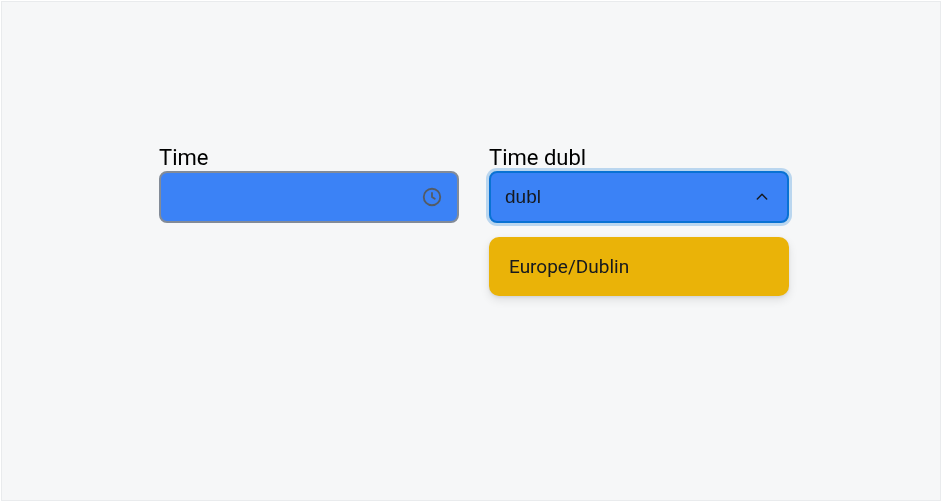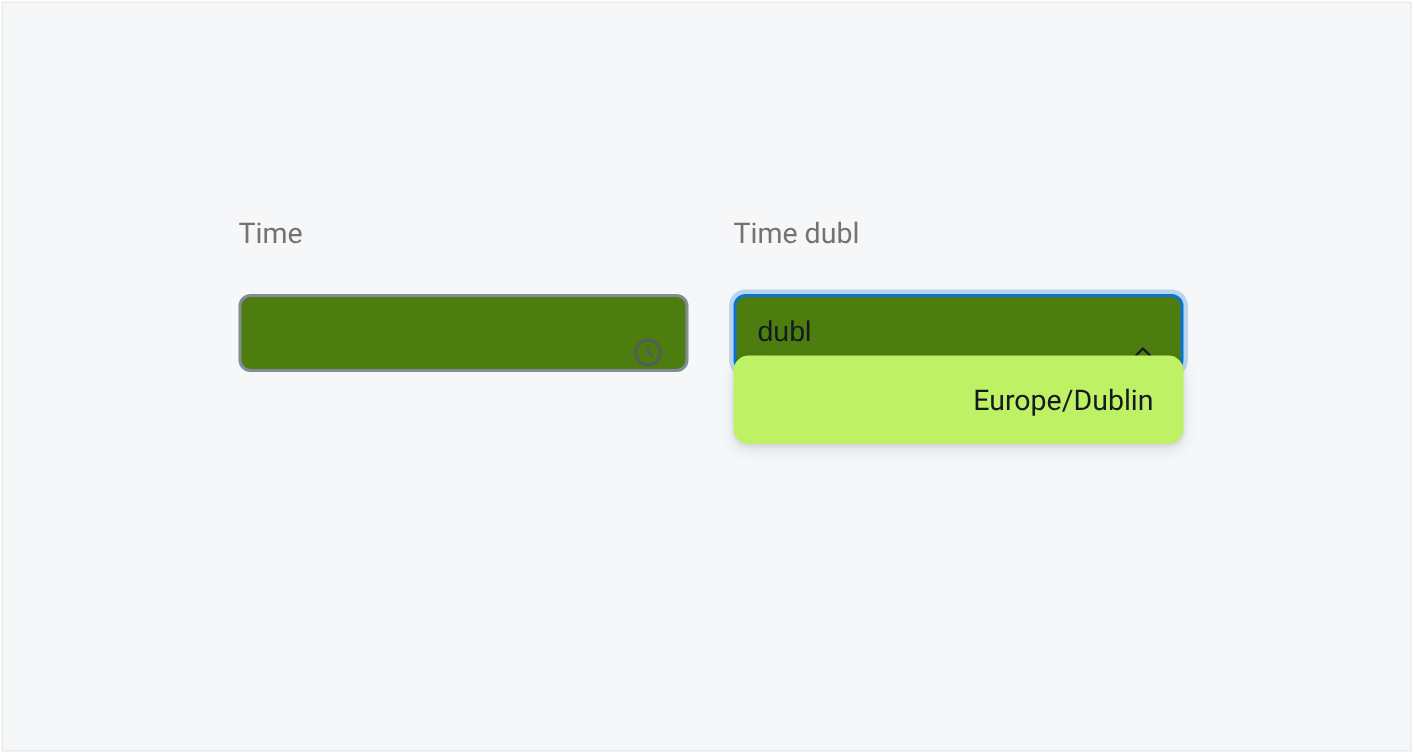--- a/index.html
+++ b/index.html
@@ -22,34 +22,34 @@
     left: 157px;
     top: 143px;
     display: flex;
     gap: 30px;
   }
   .field {
     width: 300px;
     position: relative;
   }
   .label {
-    font-size: 19px;
+    font-size: 22px;
     line-height: 1.2;
-    color: #737373;
-    margin-bottom: 28px;
+    color: #000000;
+    margin-bottom: 0;
     font-weight: 400;
   }
   .input-wrap {
     position: relative;
-    background: #4d7c0f;
+    background: #3b82f6;
     border: 2px solid #828b98;
     border-radius: 8px;
     height: 52px;
     display: flex;
-    align-items: flex-end;
+    align-items: center;
     padding: 0 14px;
   }
   .input-wrap.focused {
     border-color: #0972d3;
     box-shadow: 0 0 0 3px rgba(9,114,211,0.25);
   }
   .text-input {
     flex: 1;
     border: none;
     outline: none;
@@ -79,25 +79,24 @@
     justify-content: center;
     color: #16191f;
     cursor: pointer;
   }
   .chevron-btn svg { display: block; }
   .dropdown {
     position: absolute;
     left: 0;
     right: 0;
     top: 92px;
-    background: #bef264;
+    background: #eab308;
     border-radius: 10px;
     box-shadow: 0 4px 10px rgba(0,0,0,0.10), 0 1px 3px rgba(0,0,0,0.08);
     padding: 6px 0;
-    text-align: right;
   }
   .dropdown-item {
     padding: 12px 20px;
     font-size: 19px;
     color: #16191f;
     cursor: pointer;
   }
 </style>
 </head>
 <body>

